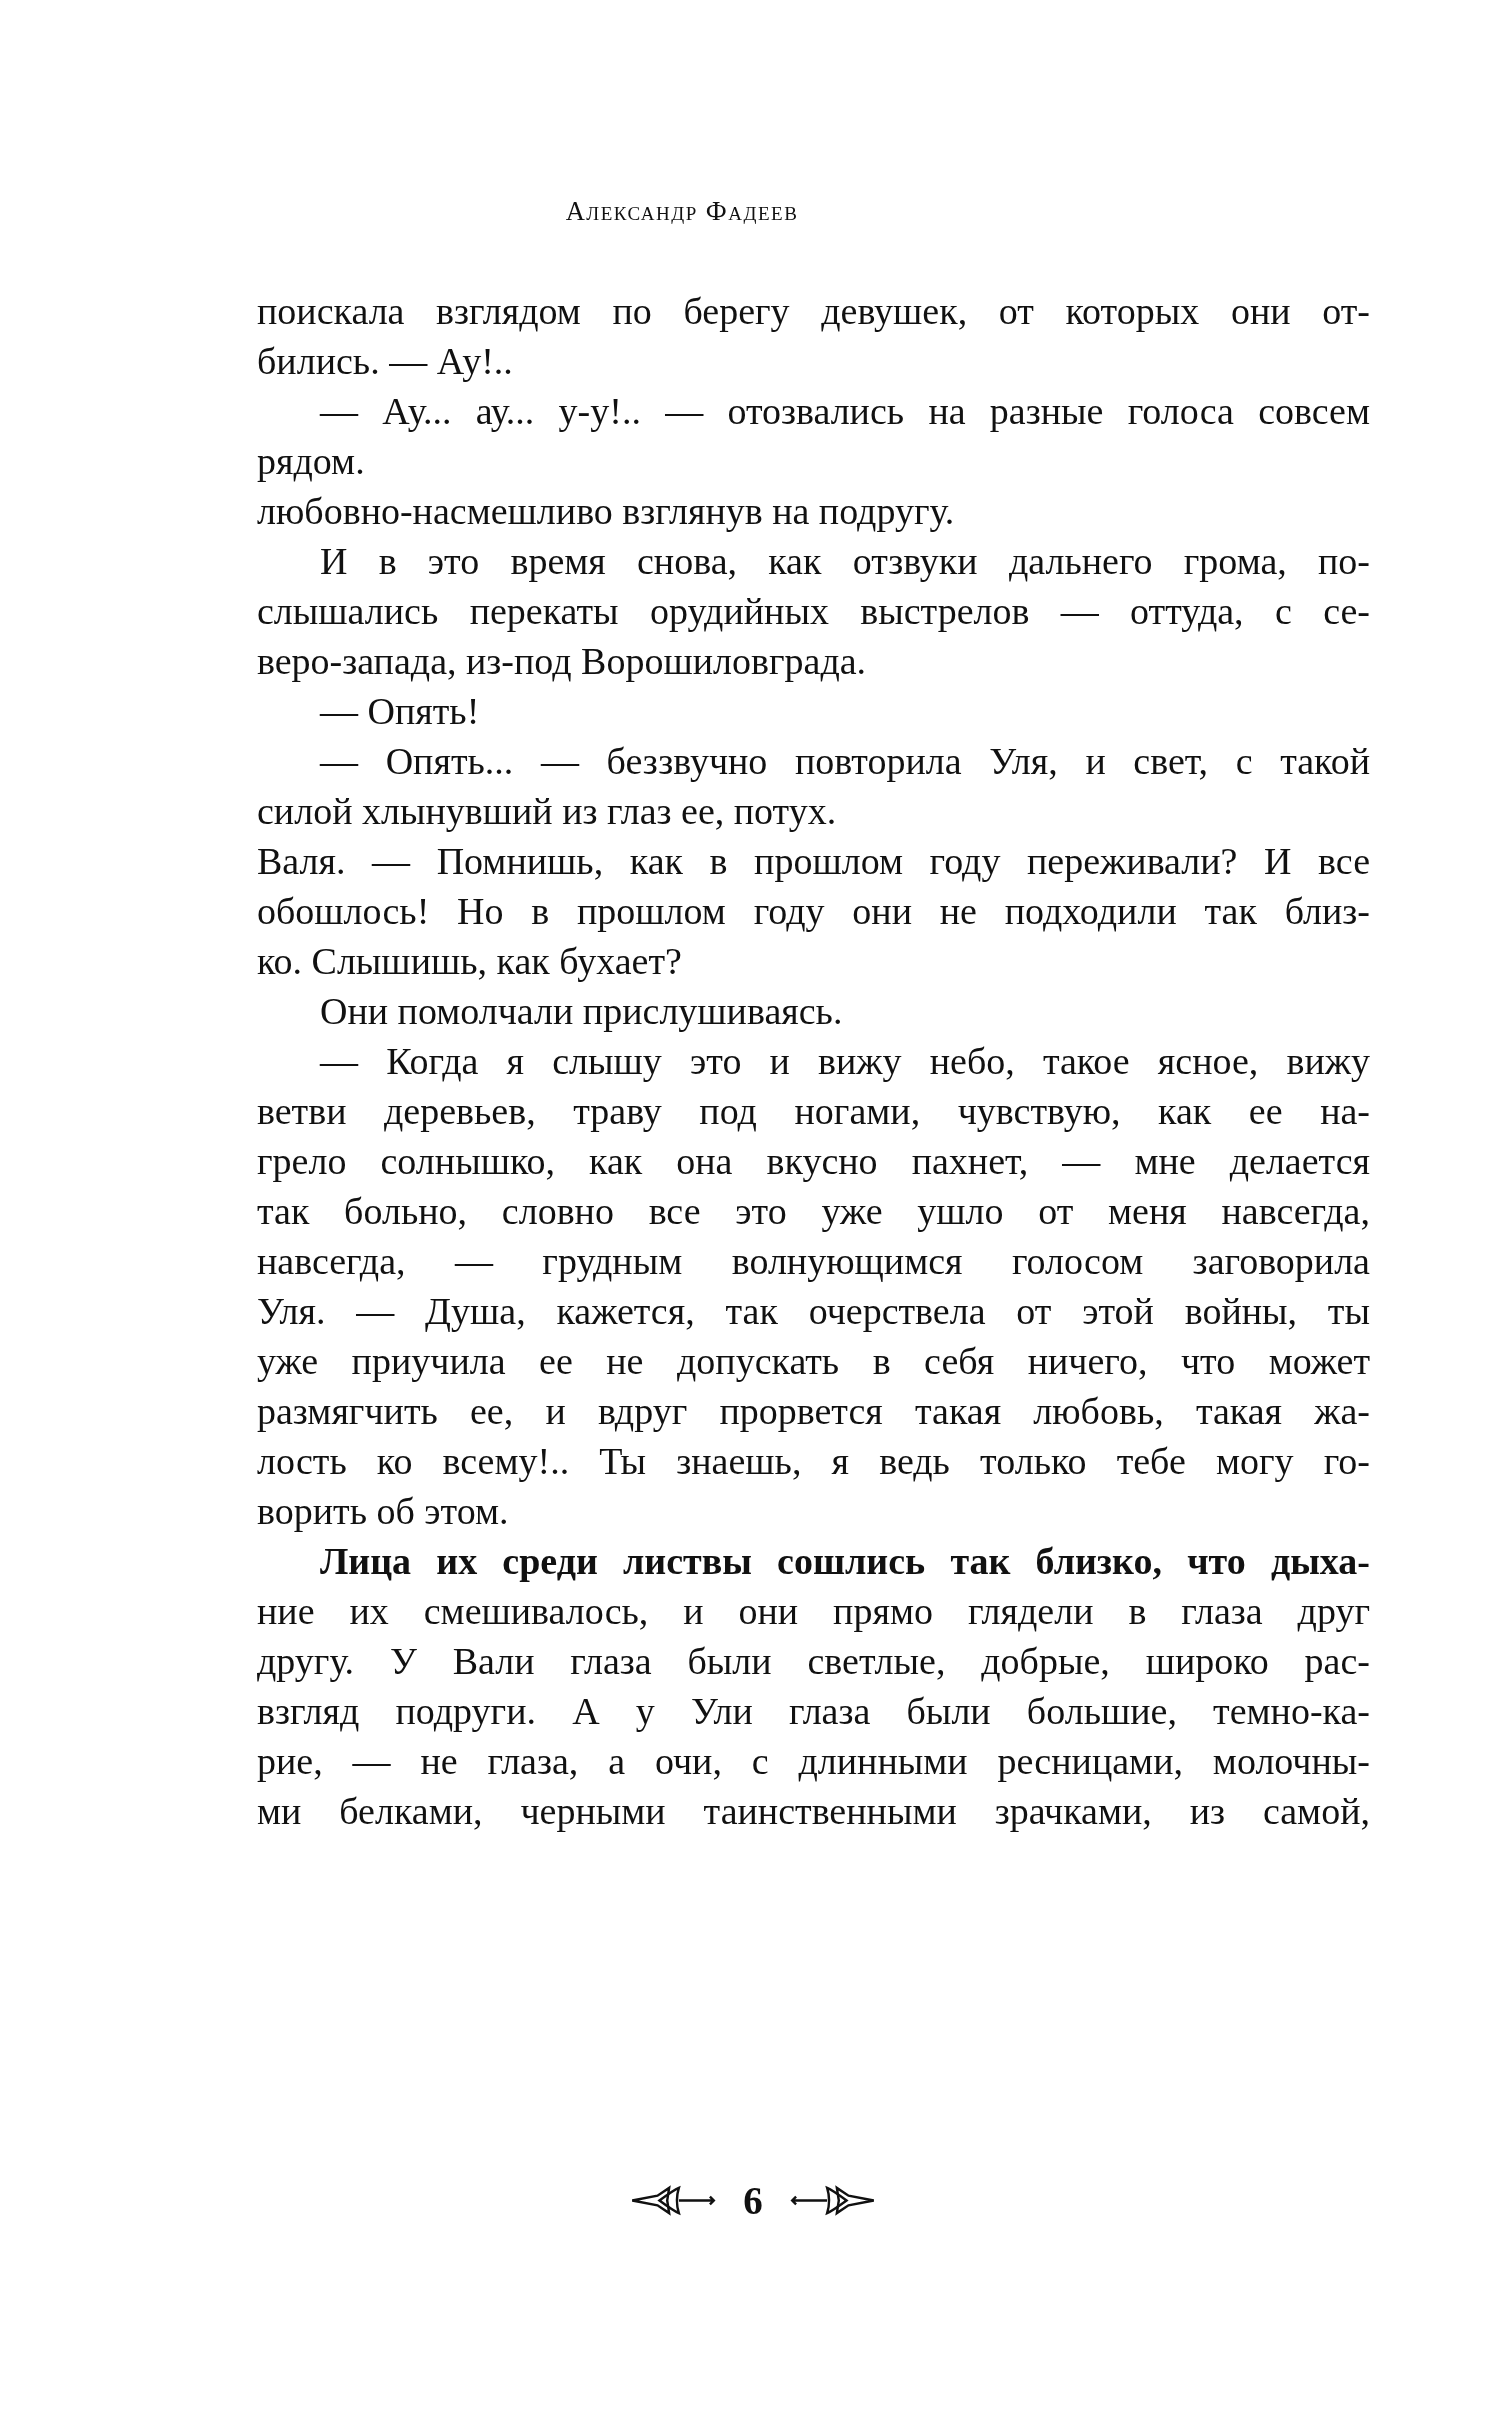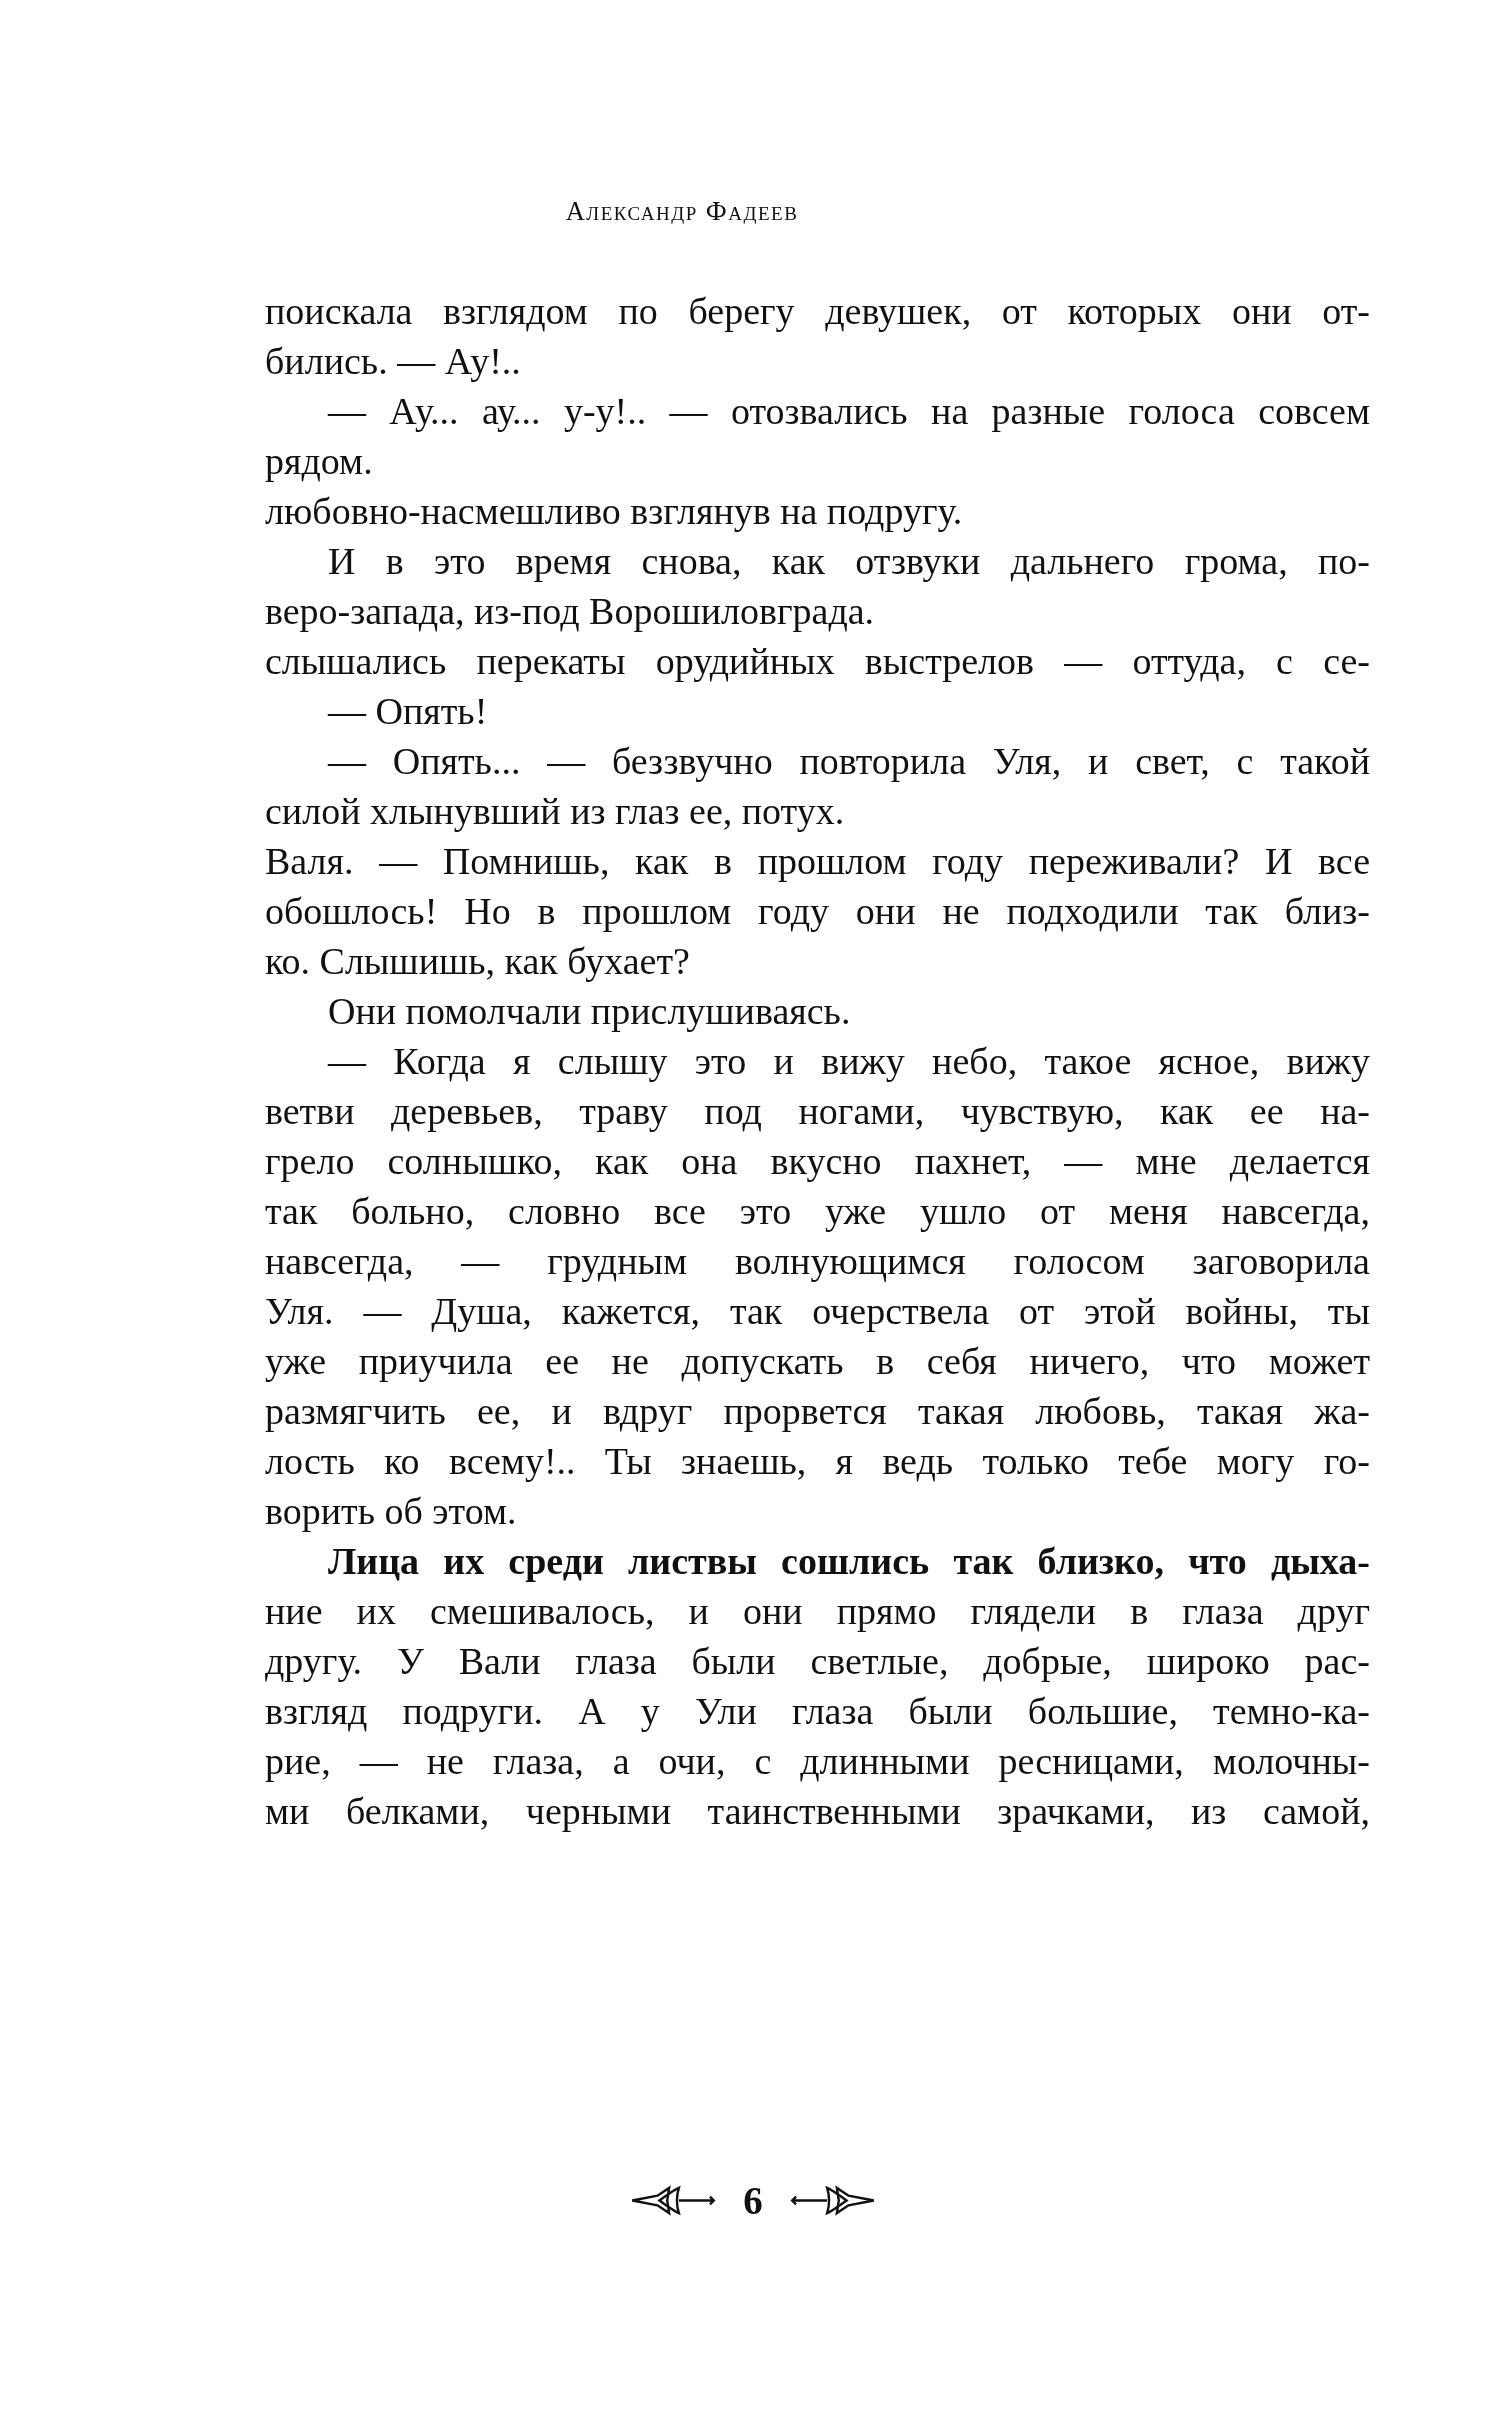--- a/index.html
+++ b/index.html
@@ -1,37 +1,37 @@
 <!DOCTYPE html>
 <html><head>
 <meta charset="utf-8">
 <style>
 html,body{margin:0;padding:0;background:#fff;}
 body{width:1506px;height:2432px;position:relative;overflow:hidden;font-family:"Liberation Serif","DejaVu Serif",serif;color:#111;}
 .header{position:absolute;top:196px;left:0;width:1364px;text-align:center;font-size:26.5px;font-variant:small-caps;letter-spacing:1.5px;}
 .text{position:absolute;top:286px;left:257px;width:1113px;font-size:38px;line-height:50px;text-align:justify;}
-.line{display:block;text-align:justify;text-align-last:justify;white-space:nowrap;margin-left:8px;}
+.line{display:block;text-align:justify;text-align-last:justify;white-space:nowrap;}
 .line.last{text-align-last:left;}
 .footer{position:absolute;top:2178px;left:0;width:1506px;text-align:center;font-size:39px;font-weight:bold;display:flex;justify-content:center;align-items:center;gap:25.5px;}
 .orn{width:88px;height:33px;}
 </style>
 </head>
 <body>
 
 <div class="header">Александр Фадеев</div>
 
 <div class="text" id="text">
     <span class="line">поискала взглядом по берегу девушек, от которых они от-</span>
     <span class="line last">бились. — Ау!..</span>
     <span class="line" style="padding-left: 63px;">— Ау... ау... у-у!.. — отозвались на разные голоса совсем</span>
     <span class="line last">рядом.</span>
     <span class="line last">любовно-насмешливо взглянув на подругу.</span>
     <span class="line" style="padding-left: 63px;">И в это время снова, как отзвуки дальнего грома, по-</span>
+    <span class="line">слышались перекаты орудийных выстрелов — оттуда, с се-</span>
     <span class="line last">веро-запада, из-под Ворошиловграда.</span>
-    <span class="line">слышались перекаты орудийных выстрелов — оттуда, с се-</span>
     <span class="line last" style="padding-left: 63px;">— Опять!</span>
     <span class="line" style="padding-left: 63px;">— Опять... — беззвучно повторила Уля, и свет, с такой</span>
     <span class="line last">силой хлынувший из глаз ее, потух.</span>
     <span class="line">Валя. — Помнишь, как в прошлом году переживали? И все</span>
     <span class="line">обошлось! Но в прошлом году они не подходили так близ-</span>
     <span class="line last">ко. Слышишь, как бухает?</span>
     <span class="line last" style="padding-left: 63px;">Они помолчали прислушиваясь.</span>
     <span class="line" style="padding-left: 63px;">— Когда я слышу это и вижу небо, такое ясное, вижу</span>
     <span class="line">ветви деревьев, траву под ногами, чувствую, как ее на-</span>
     <span class="line">грело солнышко, как она вкусно пахнет, — мне делается</span>

